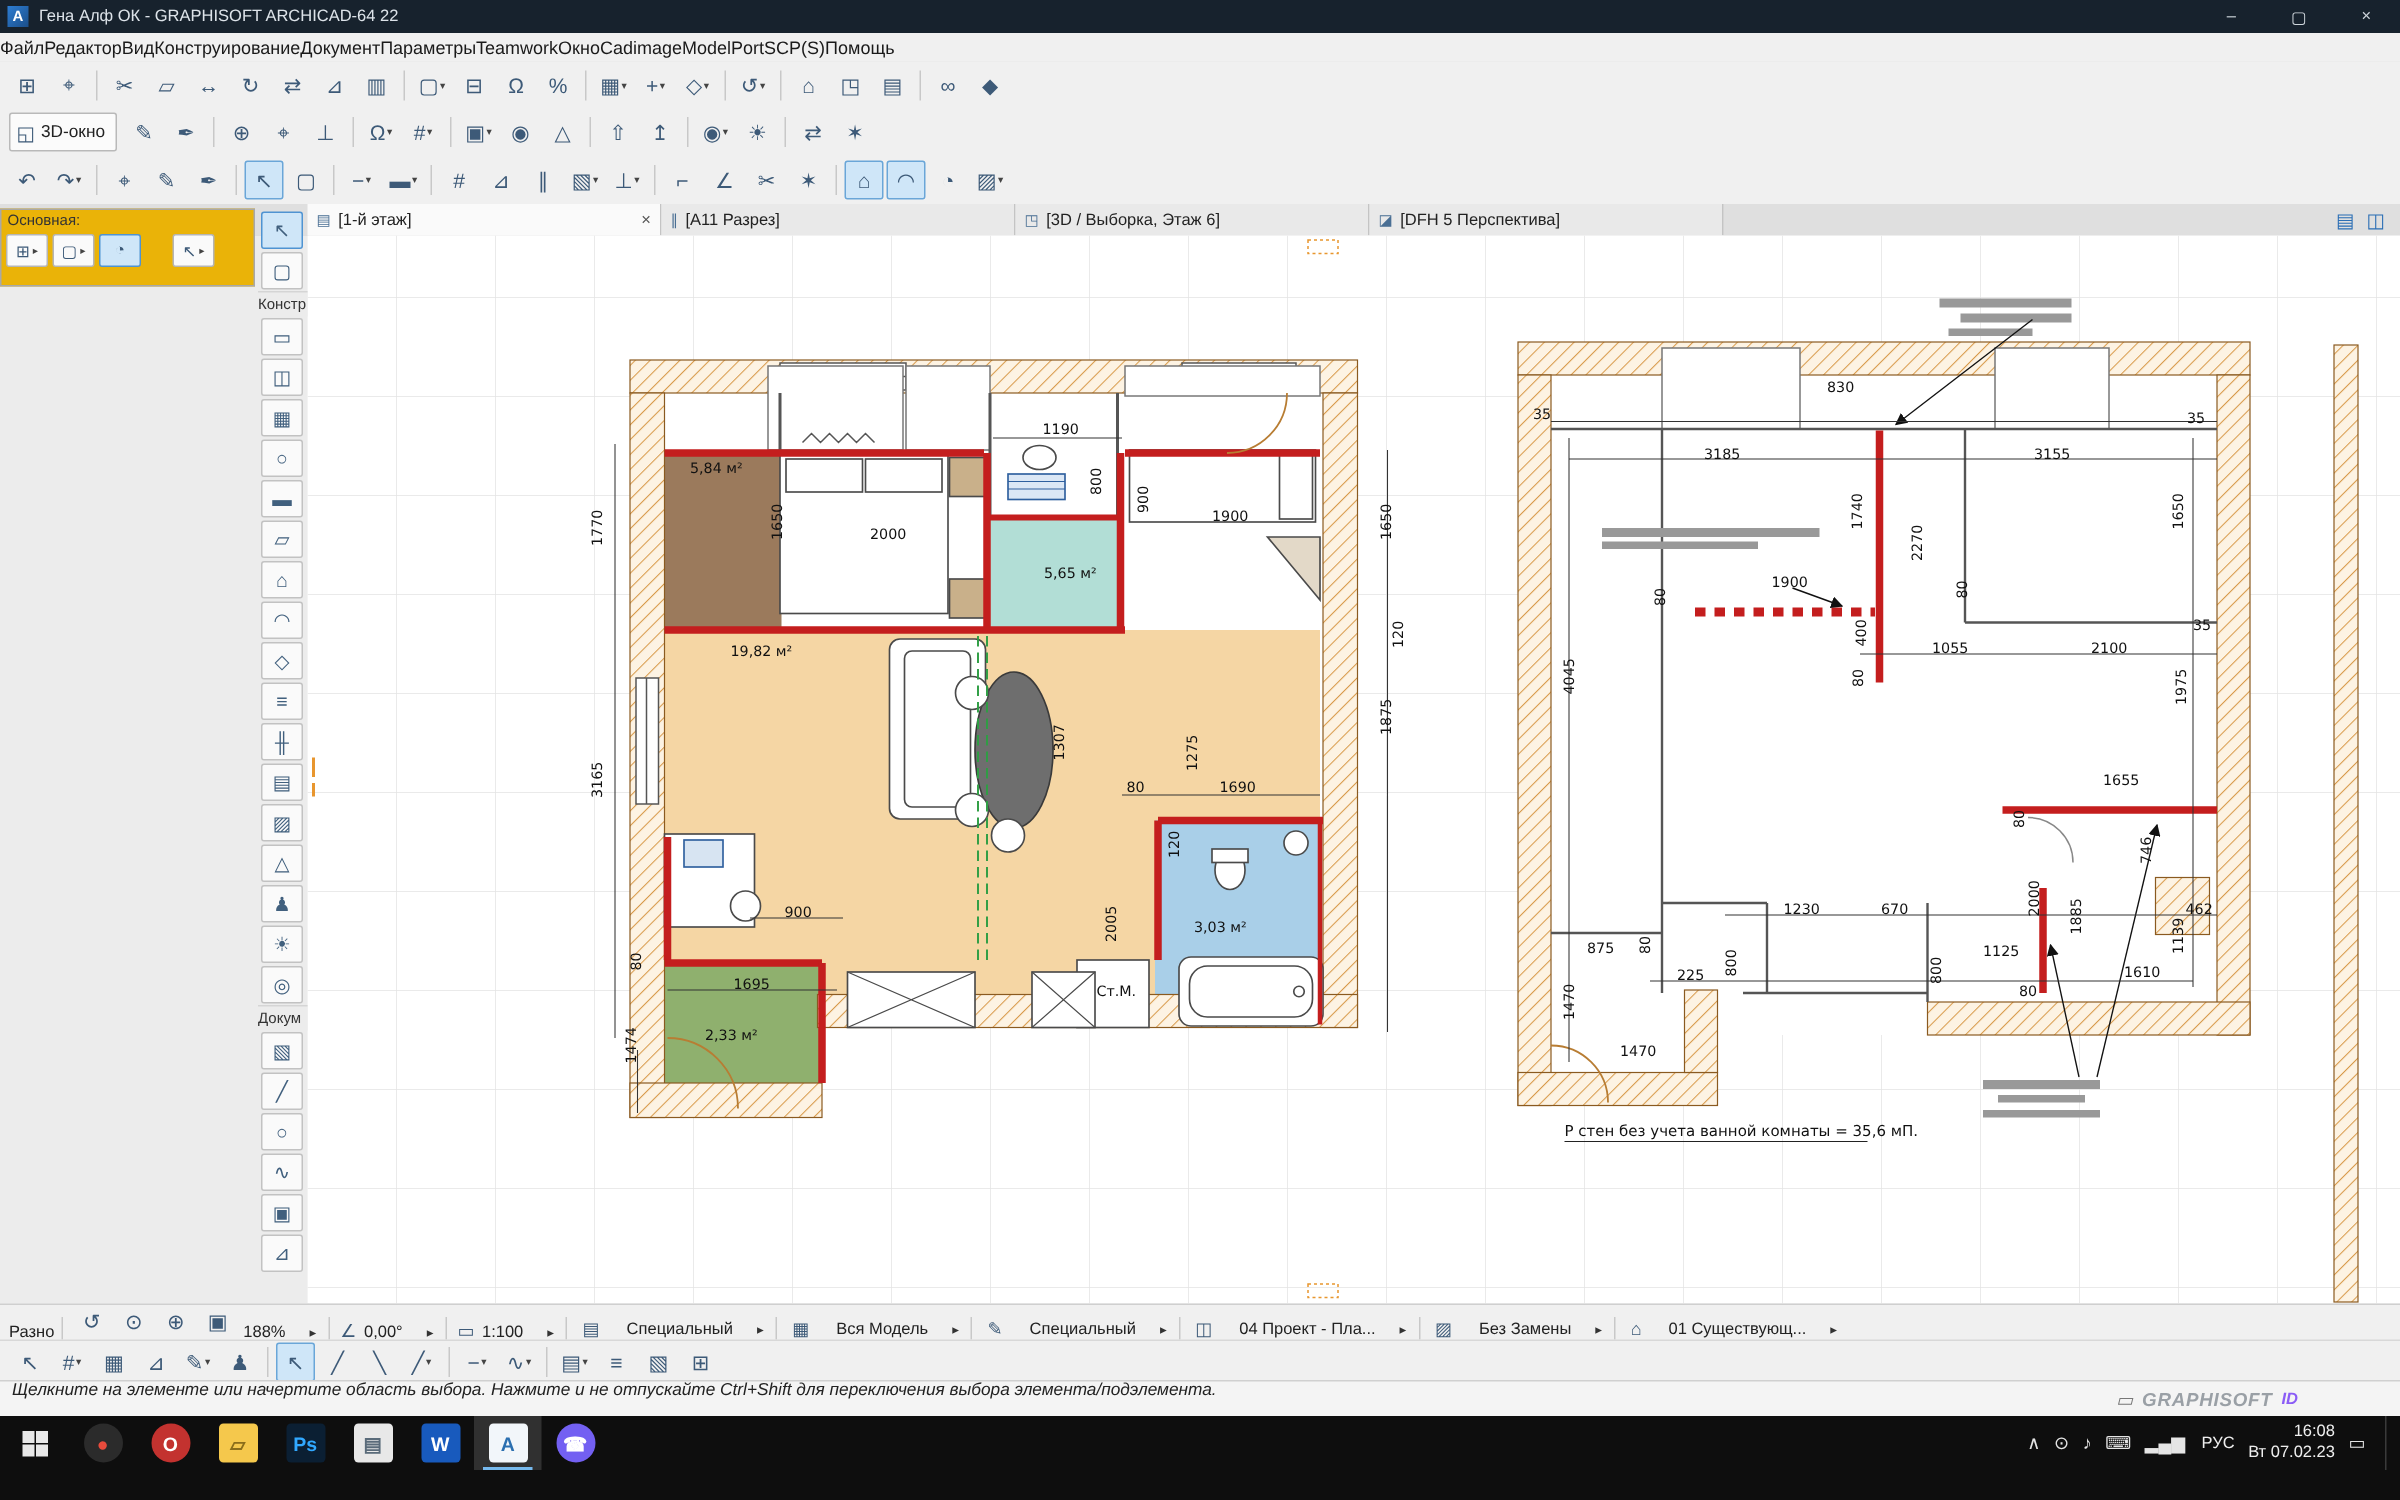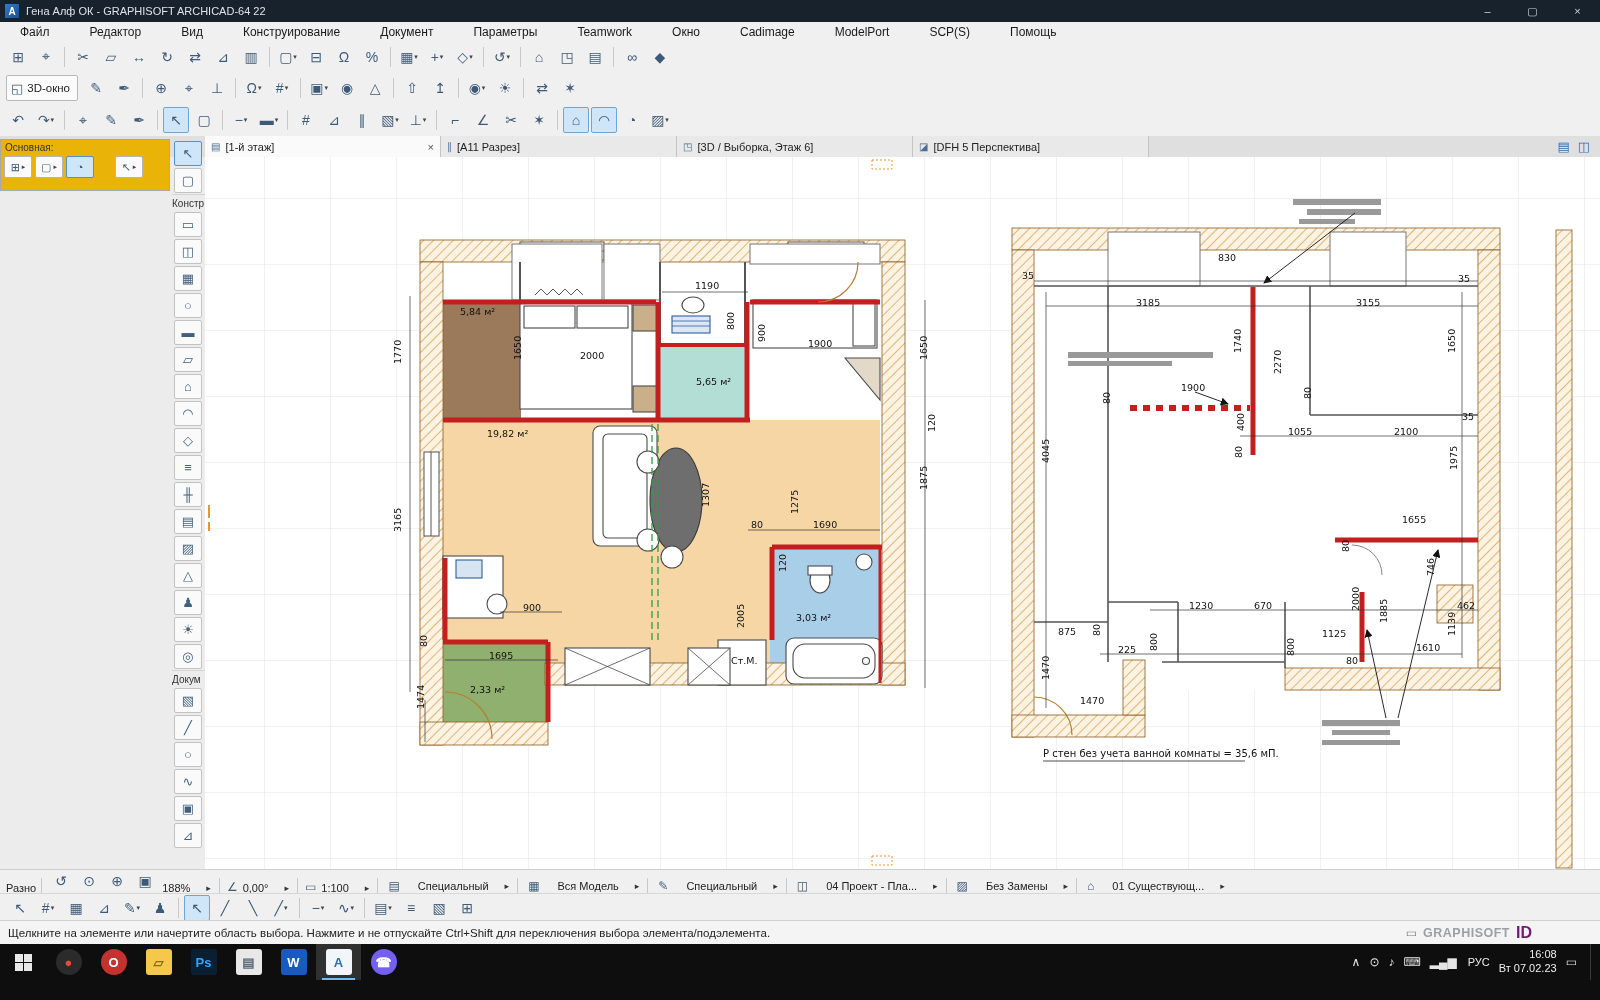--- a/index.html
+++ b/index.html
@@ -9,21 +9,21 @@
 
   
   .titlebar{top:0;height:22px;background:#17222d;color:#dde3e9;display:flex;align-items:center;font-size:11px;}
   .titleicon{width:14px;height:14px;margin:0 7px 0 5px;background:linear-gradient(135deg,#2d7dd2,#1b4f8a);
              color:#fff;font-size:10px;display:flex;align-items:center;justify-content:center;font-weight:bold;}
   .wbtns{margin-left:auto;display:flex;height:22px;}
   .wbtn{width:45px;display:flex;align-items:center;justify-content:center;font-size:11px;color:#cfd6dc;}
 
   
   .menubar{top:22px;height:19px;background:#f0f0f0;border-bottom:1px solid #e2e2e2;display:flex;align-items:center;font-size:12px;color:#1a1a1a;}
-  .menuitem{padding:0 20px;height:19px;display:flex;align-items:center;}
+  .menuitem{padding:0 0;height:19px;display:flex;align-items:center;}
 
   
   .tbrow{background:#f0f0f0;border-bottom:1px solid #dcdcdc;display:flex;align-items:center;padding-left:4px;}
   .tb1{top:41px;height:31px;} .tb2{top:72px;height:32px;} .tb3{top:104px;height:32px;}
   .tbi{height:24px;min-width:24px;display:flex;align-items:center;justify-content:center;margin:0 1px;border:1px solid transparent;border-radius:2px;color:#3d5a78;font-size:14px;}
   .tbi .dd{font-size:7px;color:#444;margin-left:1px;}
   .tbi.hl{background:#cfe6f8;border-color:#6aa6d8;}
   .tsep{width:1px;height:20px;background:#c8c8c8;margin:0 4px;}
   .tbtn{height:24px;display:flex;align-items:center;border:1px solid #b9b9b9;border-radius:2px;background:#fbfbfb;padding:0 7px 0 4px;margin:0 4px 0 2px;font-size:11.5px;color:#222;}
   .tbtn .g{color:#3d5a78;font-size:13px;margin-right:4px;}
@@ -60,25 +60,25 @@
   .quickbar{top:869px;height:24px;background:#f0f0f0;border-top:1px solid #cfcfcf;display:flex;align-items:flex-end;font-size:11px;color:#222;padding-left:6px;}
   .qsep{width:1px;height:16px;background:#c8c8c8;margin:0 5px;}
   .qicon{color:#3d5a78;font-size:12px;margin:0 2px;}
   .qgroup{display:flex;align-items:center;gap:16px;padding:0 3px;white-space:nowrap;}
   .qarr{font-size:9px;color:#333;}
   #qb-zoom,.qicons{display:flex;align-items:center;}
 
   .tbb{top:893px;height:27px;background:#f0f0f0;border-top:1px solid #d8d8d8;display:flex;align-items:center;padding-left:6px;}
 
   
-  .statusbar{top:920px;height:24px;background:#f4f4f4;border-top:1px solid #d0d0d0;display:flex;align-items:center;font-size:11.5px;color:#222;padding:0 8px;}
+  .statusbar{top:920px;height:24px;background:#f4f4f4;border-top:1px solid #d0d0d0;display:flex;font-size:11.5px;color:#222;padding:0 8px;font-style:italic;}
   .brand{margin-left:auto;display:flex;align-items:center;gap:6px;padding-right:60px;}
   .brandicon{color:#777;font-size:12px;}
   .brandtxt{color:#9aa0a6;font-weight:bold;font-size:12.5px;letter-spacing:.5px;}
-  .brandid{color:#701a75;font-weight:bold;font-size:16px;}
+  .brandid{color:#8b5cf6;font-weight:bold;font-size:11px;}
 
   
   .taskbar{top:944px;height:56px;background:#0e0e0e;display:flex;align-items:flex-start;color:#eee;}
   .tbapps{display:flex;align-items:center;height:36px;}
   .tstart{width:46px;height:36px;display:flex;align-items:center;justify-content:center;}
   .winlogo{display:grid;grid-template-columns:8px 8px;grid-template-rows:8px 8px;gap:1px;}
   .winlogo div{background:#e8e8e8;}
   .tapp{width:45px;height:36px;display:flex;align-items:center;justify-content:center;position:relative;}
   .tapp.active{background:rgba(255,255,255,.14);}
   .tapp.active::after{content:"";position:absolute;left:6px;right:6px;bottom:0;height:2px;background:#76b9ed;}

